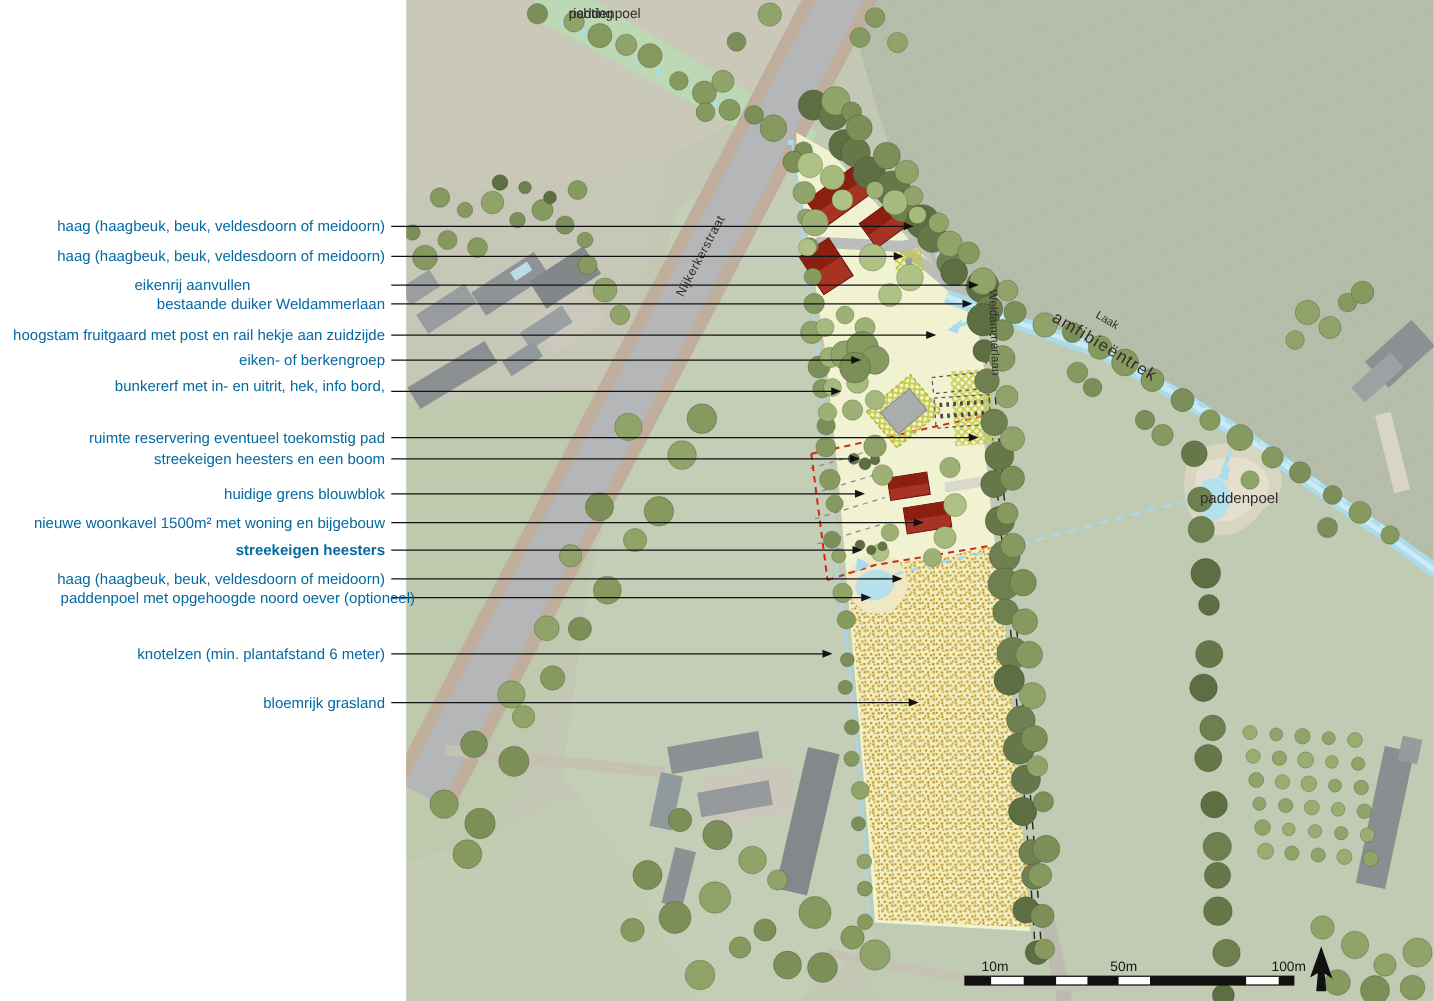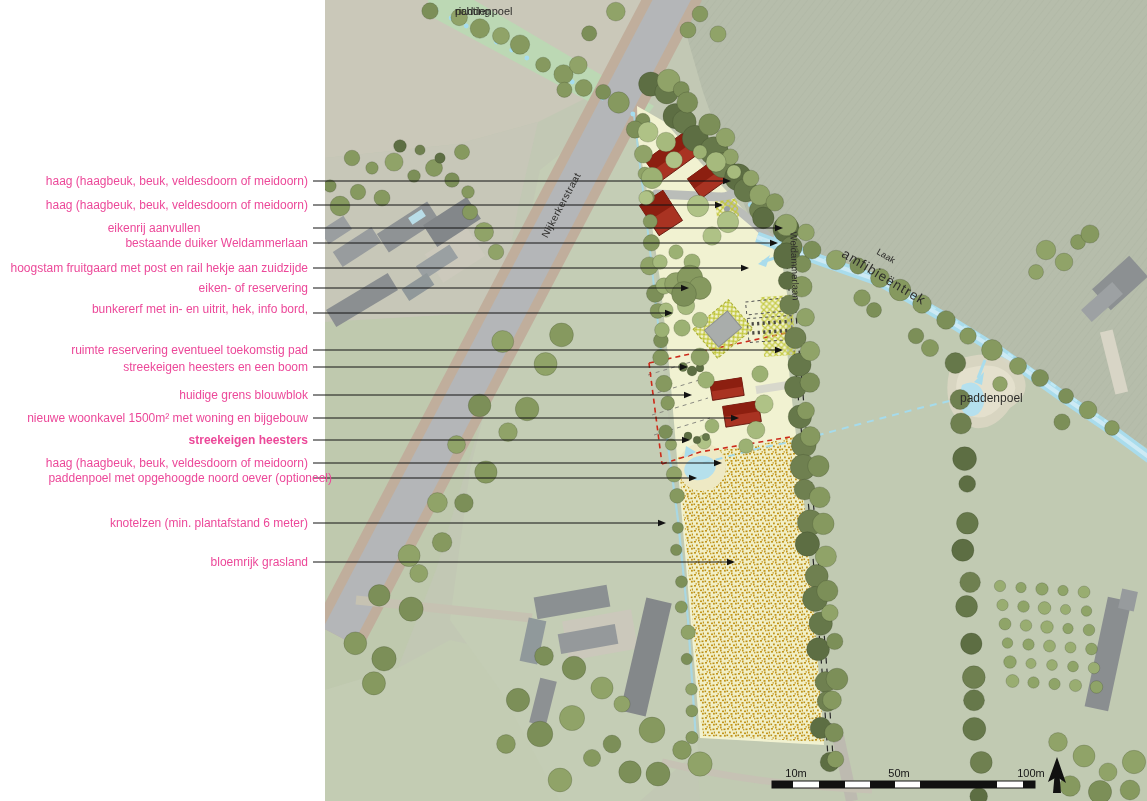--- a/index.html
+++ b/index.html
@@ -9,21 +9,21 @@
   #map{display:block;width:822px;height:801px;}
   .maptext{position:absolute;left:0;top:0;width:1147px;height:801px;pointer-events:none;z-index:3;border-radius:25px;}
   .maptext div{position:absolute;color:#2e2d2b;}
   .rp{left:455px;top:5px;width:110px;text-align:center;font-size:11px;line-height:12px;}
   .street{left:561px;top:205px;transform:translate(-50%,-50%) rotate(-62deg);font-size:10px;letter-spacing:.5px;color:#262626;}
   .lane{left:795px;top:266px;transform:translate(-50%,-50%) rotate(88deg);font-size:9.5px;color:#2b2b2b;}
   .laak-s{left:886px;top:256px;transform:translate(-50%,-50%) rotate(31deg);font-size:9px;color:#2b2b2b;}
   .laak-b{left:884px;top:277px;transform:translate(-50%,-50%) rotate(31deg);font-size:13.5px;letter-spacing:1.1px;color:#2b2b2b;}
   .pp{left:960px;top:391px;font-size:12px;color:#2b2b2b;}
   #labels{position:absolute;left:0;top:0;width:1147px;height:801px;z-index:5;pointer-events:none;}
-  .ann{position:absolute;left:0;width:308px;text-align:right;font-size:12px;line-height:13px;color:#ec4899;}
+  .ann{position:absolute;left:0;width:308px;text-align:right;font-size:12px;line-height:13px;color:#0369a1;}
   #overlay{position:absolute;left:0;top:0;z-index:4;pointer-events:none;}
   .sb-label{font-size:11px;fill:#161616;}
 </style>
 </head>
 <body>
 
 <div class="canvas">
 
   <div class="map-wrap">
     <svg id="map" viewBox="325 0 822 801" xmlns="http://www.w3.org/2000/svg">
@@ -482,21 +482,21 @@
       <div class="ann" style="top: 221.5px; text-align: center;">
         <div>eikenrij aanvullen</div>
       </div>
       <div class="ann" style="top: 236.5px;">
         <div>bestaande duiker Weldammerlaan</div>
       </div>
       <div class="ann" style="top: 261.5px;">
         <div>hoogstam fruitgaard met post en rail hekje aan zuidzijde</div>
       </div>
       <div class="ann" style="top: 281.5px;">
-        <div>eiken- of reservering</div>
+        <div>eiken- of berkengroep</div>
       </div>
       <div class="ann" style="top: 303px;">
         <div>bunkererf met in- en uitrit, hek, info bord,</div>
       </div>
       <div class="ann" style="top: 343.5px;">
         <div>ruimte reservering eventueel toekomstig pad</div>
       </div>
       <div class="ann" style="top: 388.5px;">
         <div>huidige grens blouwblok</div>
       </div>

